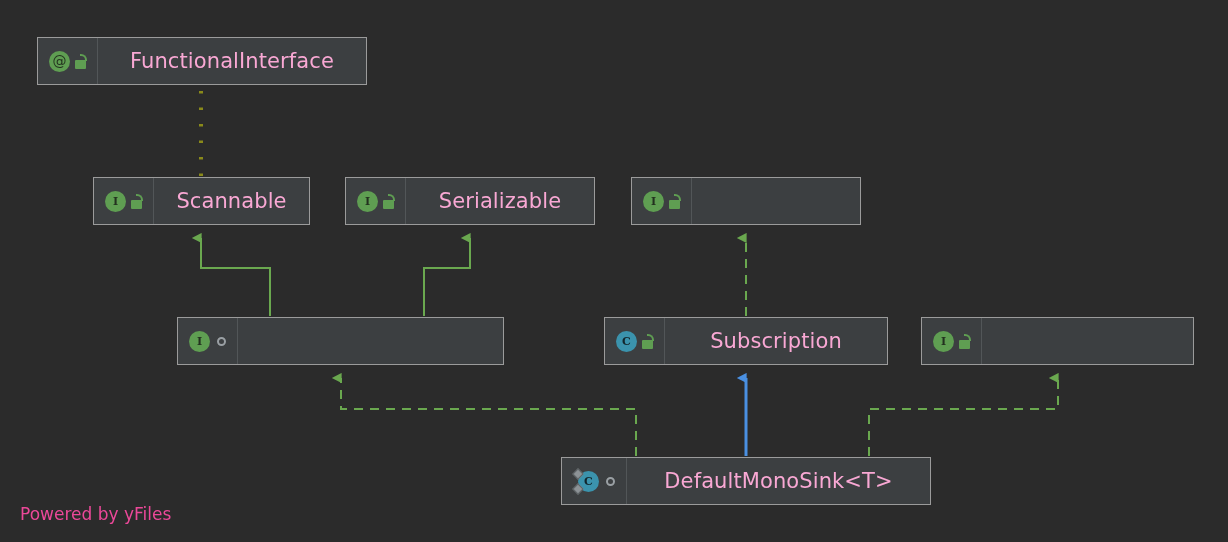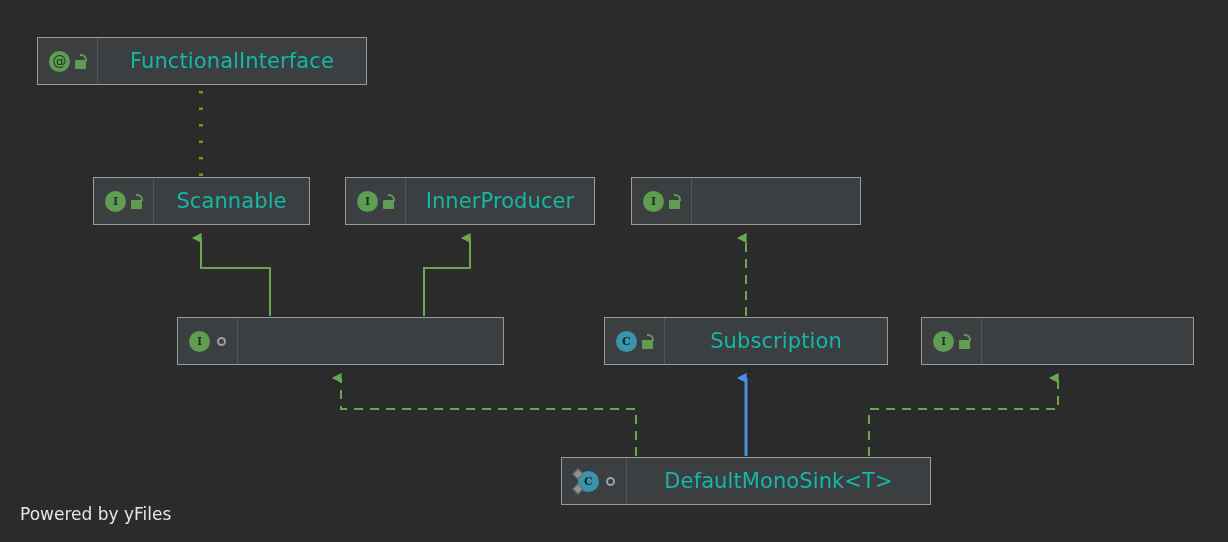--- a/index.html
+++ b/index.html
@@ -50,21 +50,21 @@
     height: 100%;
     padding: 0 9px 0 11px;
     box-sizing: border-box;
     border-right: 1px solid #525658;
     flex: 0 0 auto;
   }
 
   .node-label {
     flex: 1 1 auto;
     text-align: center;
-    color: #14b8a6;
+    color: #f9a8d4;
     font-size: 21px;
     letter-spacing: 0.1px;
     padding: 0 14px;
     white-space: nowrap;
   }
 
   
   .badge {
     width: 21px;
     height: 21px;
@@ -153,21 +153,21 @@
     border-radius: 50%;
     border: 2px solid #9aa0a4;
     box-sizing: border-box;
     margin: 0 2px;
   }
 
   .watermark {
     position: absolute;
     left: 20px;
     top: 504px;
-    color: #e5e5e5;
+    color: #ec4899;
     font-size: 17px;
     font-family: "DejaVu Sans", sans-serif;
     user-select: none;
   }
 </style>
 </head>
 <body>
 
 <div id="canvas">
 
@@ -239,21 +239,21 @@
   <div class="node" style="left:345px; top:177px; width:250px;">
     <div class="node-icons">
       <span class="badge badge-interface">I</span>
       <span class="vis">
         <span class="vis-unlock">
             <span class="shackle"></span>
             <span class="body"></span>
           </span>
       </span>
     </div>
-    <div class="node-label">InnerProducer</div>
+    <div class="node-label">Serializable</div>
   </div>
 
   <div class="node" style="left:631px; top:177px; width:230px;">
     <div class="node-icons">
       <span class="badge badge-interface">I</span>
       <span class="vis">
         <span class="vis-unlock">
             <span class="shackle"></span>
             <span class="body"></span>
           </span>

